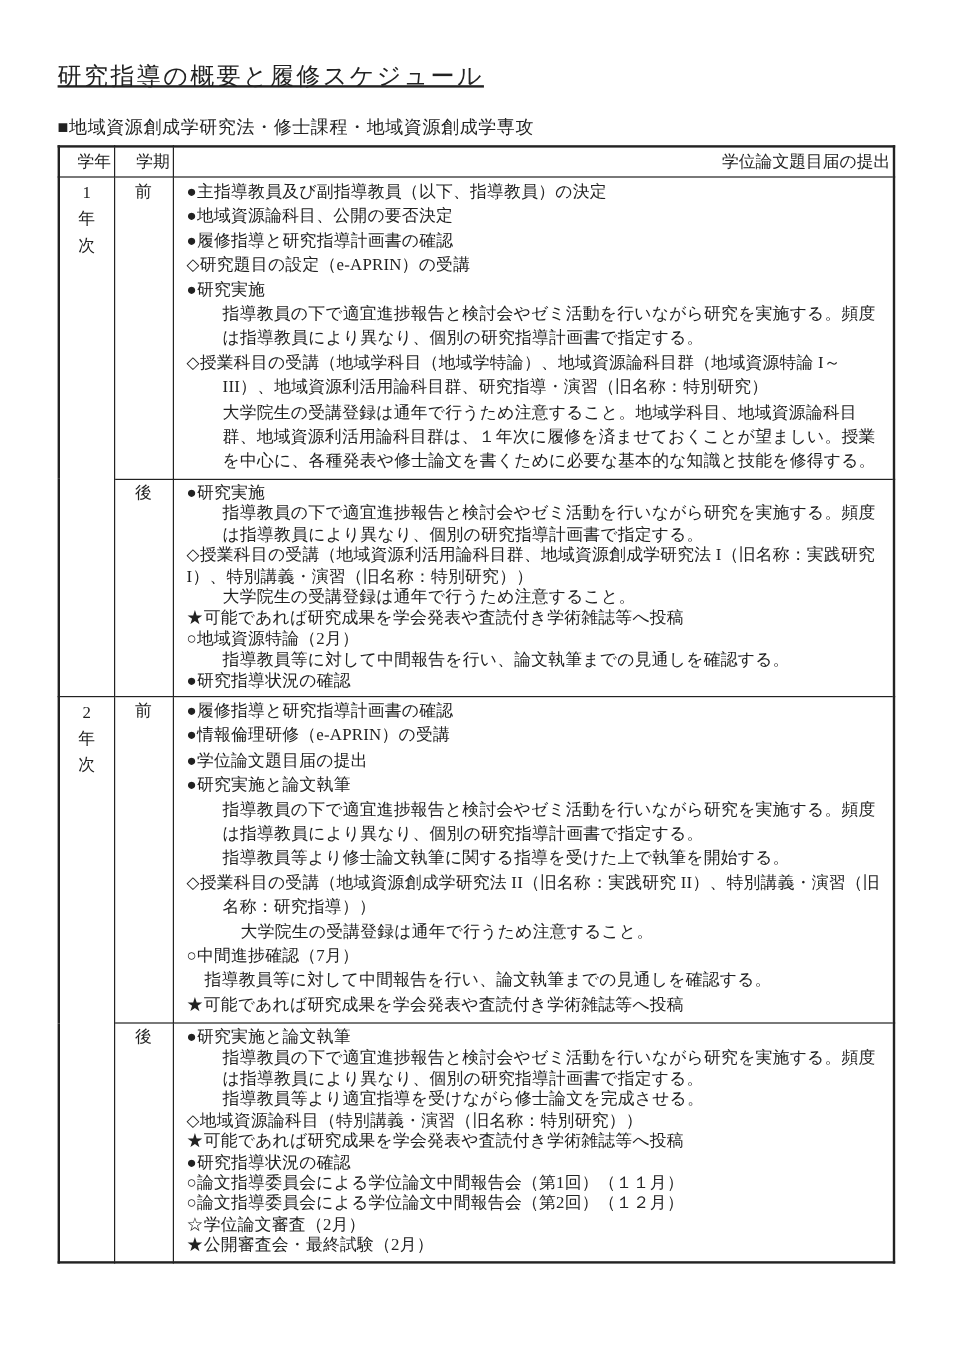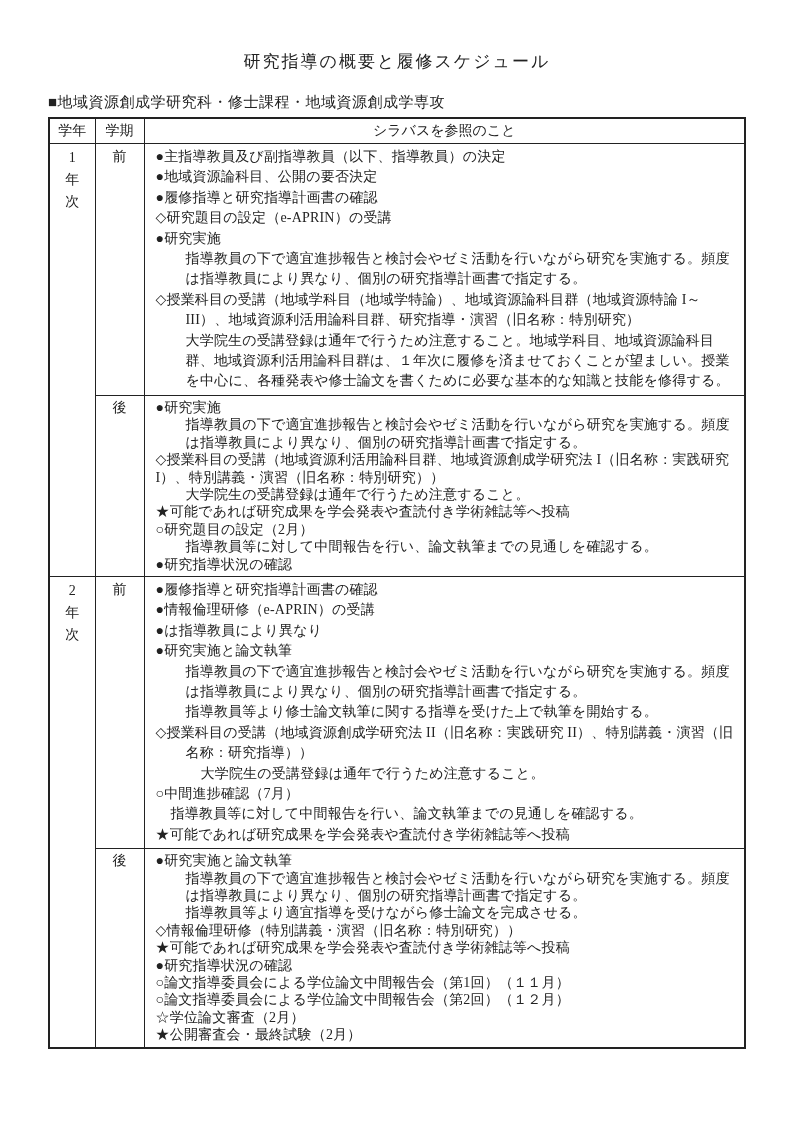--- a/index.html
+++ b/index.html
@@ -9,25 +9,25 @@
     color:#222;
     -webkit-font-smoothing:antialiased;
   }
   .page{
     box-sizing:border-box;
     width:794px;height:1124px;
     padding:50px 48px 0 48px;
     overflow:hidden;
   }
   .doc-title{
-    text-align:center;
-    font-size:17px;
+    font-size:20px;
     font-weight:normal;
     letter-spacing:2px;
     margin:0 0 20px 0;
+    text-decoration:underline;
   }
   .section-heading{
     font-size:15px;
     letter-spacing:0.5px;
     margin:0 0 5px 0;
   }
   table.schedule{
     border-collapse:collapse;
     width:698px;
     table-layout:fixed;
@@ -35,21 +35,21 @@
   table.schedule th, table.schedule td{
     border:1px solid #222;
     vertical-align:top;
     font-size:14px;
   }
   table.schedule{border:2px solid #222;}
   col.c-year{width:46px;}
   col.c-term{width:49px;}
   th{
     font-weight:normal;
-    text-align:center;
+    text-align:right;
     padding:3px 2px;
     font-size:13.5px;
   }
   td.year-cell{
     text-align:center;
     padding-top:3px;
     line-height:22px;
     font-size:14px;
   }
   td.term-cell{
@@ -86,33 +86,33 @@
     letter-spacing:0.3px;
   }
 </style>
 </head>
 <body>
 
 <div class="page">
 
   <h1 class="doc-title">研究指導の概要と履修スケジュール</h1>
 
-  <div class="section-heading">■地域資源創成学研究科・修士課程・地域資源創成学専攻</div>
+  <div class="section-heading">■地域資源創成学研究法・修士課程・地域資源創成学専攻</div>
 
   <table class="schedule">
     <colgroup>
       <col class="c-year">
         <col class="c-term">
         <col>
     </colgroup>
     <thead>
       <tr>
         <th>学年</th>
         <th>学期</th>
-        <th>シラバスを参照のこと</th>
+        <th>学位論文題目届の提出</th>
       </tr>
     </thead>
     <tbody>
         <tr>
           <td class="year-cell" rowspan="2">
             <div>1</div>
             <div>年</div>
             <div>次</div>
           </td>
           <td class="term-cell">前</td>
@@ -134,56 +134,56 @@
         <tr>
           <td class="term-cell">後</td>
           <td class="content-cell">
             <div class="line indent-0">●研究実施</div>
             <div class="line indent-2">指導教員の下で適宜進捗報告と検討会やゼミ活動を行いながら研究を実施する。頻度</div>
             <div class="line indent-2">は指導教員により異なり、個別の研究指導計画書で指定する。</div>
             <div class="line indent-0">◇授業科目の受講（地域資源利活用論科目群、地域資源創成学研究法 I（旧名称：実践研究</div>
             <div class="line indent-0">I）、特別講義・演習（旧名称：特別研究））</div>
             <div class="line indent-2">大学院生の受講登録は通年で行うため注意すること。</div>
             <div class="line indent-0">★可能であれば研究成果を学会発表や査読付き学術雑誌等へ投稿</div>
-            <div class="line indent-0">○研究題目の設定（2月）</div>
+            <div class="line indent-0">○地域資源特論（2月）</div>
             <div class="line indent-2">指導教員等に対して中間報告を行い、論文執筆までの見通しを確認する。</div>
             <div class="line indent-0">●研究指導状況の確認</div>
           </td>
         </tr>
         <tr>
           <td class="year-cell" rowspan="2">
             <div>2</div>
             <div>年</div>
             <div>次</div>
           </td>
           <td class="term-cell">前</td>
           <td class="content-cell">
             <div class="line indent-0">●履修指導と研究指導計画書の確認</div>
             <div class="line indent-0">●情報倫理研修（e-APRIN）の受講</div>
-            <div class="line indent-0">●は指導教員により異なり</div>
+            <div class="line indent-0">●学位論文題目届の提出</div>
             <div class="line indent-0">●研究実施と論文執筆</div>
             <div class="line indent-2">指導教員の下で適宜進捗報告と検討会やゼミ活動を行いながら研究を実施する。頻度</div>
             <div class="line indent-2">は指導教員により異なり、個別の研究指導計画書で指定する。</div>
             <div class="line indent-2">指導教員等より修士論文執筆に関する指導を受けた上で執筆を開始する。</div>
             <div class="line indent-0">◇授業科目の受講（地域資源創成学研究法 II（旧名称：実践研究 II）、特別講義・演習（旧</div>
             <div class="line indent-2">名称：研究指導））</div>
             <div class="line indent-3">大学院生の受講登録は通年で行うため注意すること。</div>
             <div class="line indent-0">○中間進捗確認（7月）</div>
             <div class="line indent-1">指導教員等に対して中間報告を行い、論文執筆までの見通しを確認する。</div>
             <div class="line indent-0">★可能であれば研究成果を学会発表や査読付き学術雑誌等へ投稿</div>
           </td>
         </tr>
         <tr>
           <td class="term-cell">後</td>
           <td class="content-cell">
             <div class="line indent-0">●研究実施と論文執筆</div>
             <div class="line indent-2">指導教員の下で適宜進捗報告と検討会やゼミ活動を行いながら研究を実施する。頻度</div>
             <div class="line indent-2">は指導教員により異なり、個別の研究指導計画書で指定する。</div>
             <div class="line indent-2">指導教員等より適宜指導を受けながら修士論文を完成させる。</div>
-            <div class="line indent-0">◇情報倫理研修（特別講義・演習（旧名称：特別研究））</div>
+            <div class="line indent-0">◇地域資源論科目（特別講義・演習（旧名称：特別研究））</div>
             <div class="line indent-0">★可能であれば研究成果を学会発表や査読付き学術雑誌等へ投稿</div>
             <div class="line indent-0">●研究指導状況の確認</div>
             <div class="line indent-0">○論文指導委員会による学位論文中間報告会（第1回）（１１月）</div>
             <div class="line indent-0">○論文指導委員会による学位論文中間報告会（第2回）（１２月）</div>
             <div class="line indent-0">☆学位論文審査（2月）</div>
             <div class="line indent-0">★公開審査会・最終試験（2月）</div>
           </td>
         </tr>
       </tbody>
   </table>

